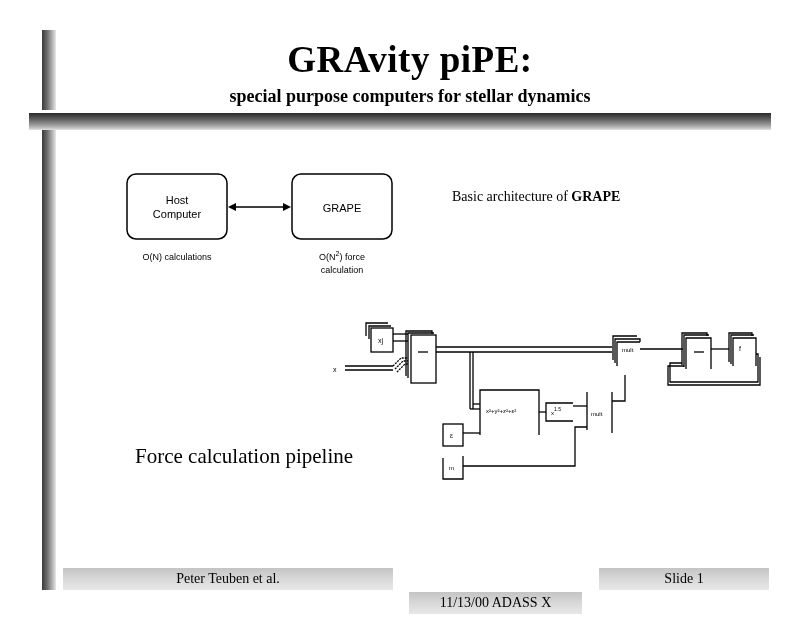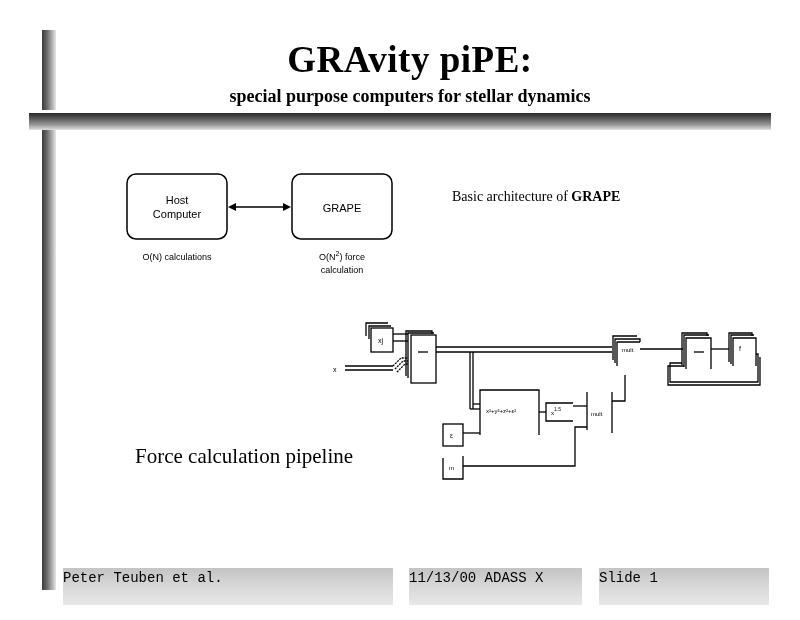--- a/index.html
+++ b/index.html
@@ -18,24 +18,24 @@
   .subtitle { position: absolute; left: 0; top: 86px; width: 820px; text-align: center;
     font-size: 18px; font-weight: bold; }
 
   .arch-label { position: absolute; left: 452px; top: 189px; font-size: 14px; }
   .arch-label b { font-weight: bold; }
   .pipe-label { position: absolute; left: 109px; top: 444px; font-size: 21px; margin-left: 26px; }
 
   .diagram { position: absolute; left: 0; top: 0; }
   .diagram text { font-family: "Liberation Sans", "DejaVu Sans", sans-serif; }
 
-  .footer { position: absolute; top: 568px; height: 37px; line-height: 21px; 
-    font-size: 14px; background: linear-gradient(to bottom, #c4c4c4 0%, #d8d8d8 50%, #e8e8e8 100%); font-family: Liberation Mono, monospace; }
+  .footer { position: absolute; top: 568px; height: 22px; line-height: 21px; text-align: center;
+    font-size: 14px; background: linear-gradient(to bottom, #c4c4c4 0%, #d8d8d8 50%, #e8e8e8 100%); }
   .footer.author { left: 63px; width: 330px; }
-  .footer.date { left: 409px; width: 173px; }
+  .footer.date { left: 409px; width: 173px; margin-top: 24px; }
   .footer.slide { left: 599px; width: 170px; }
 </style>
 </head>
 <body>
 
 <div class="vbar top"></div>
 <div class="vbar bottom"></div>
 <div class="hbar"></div>
 
 <div class="title">GRAvity piPE:</div>

